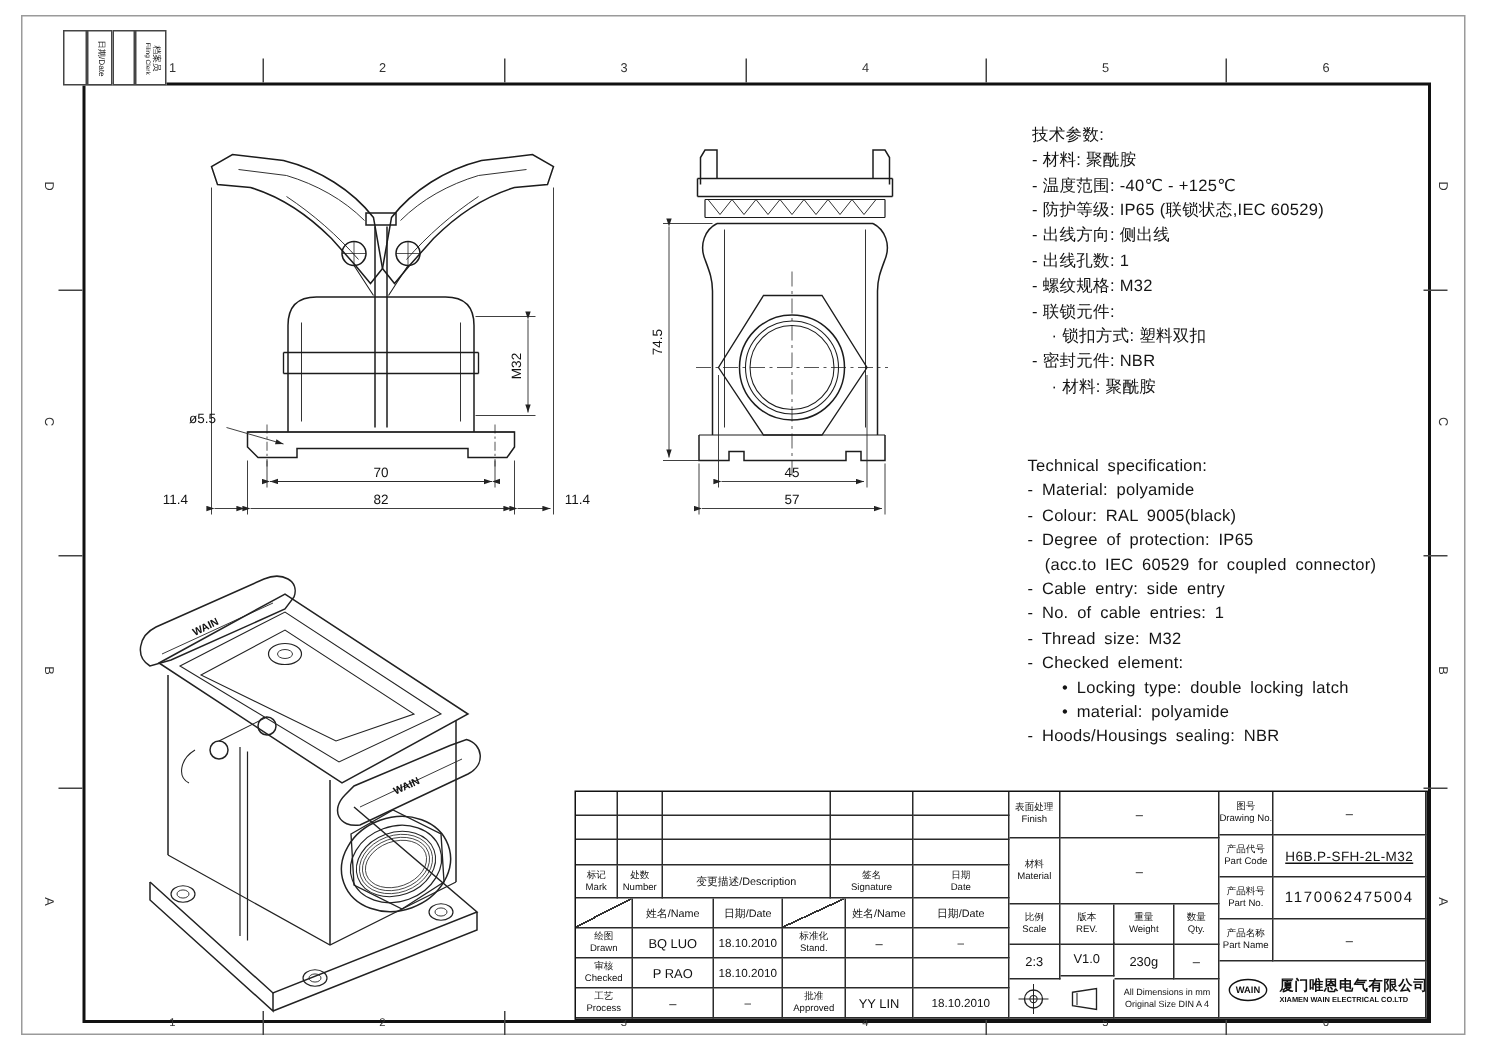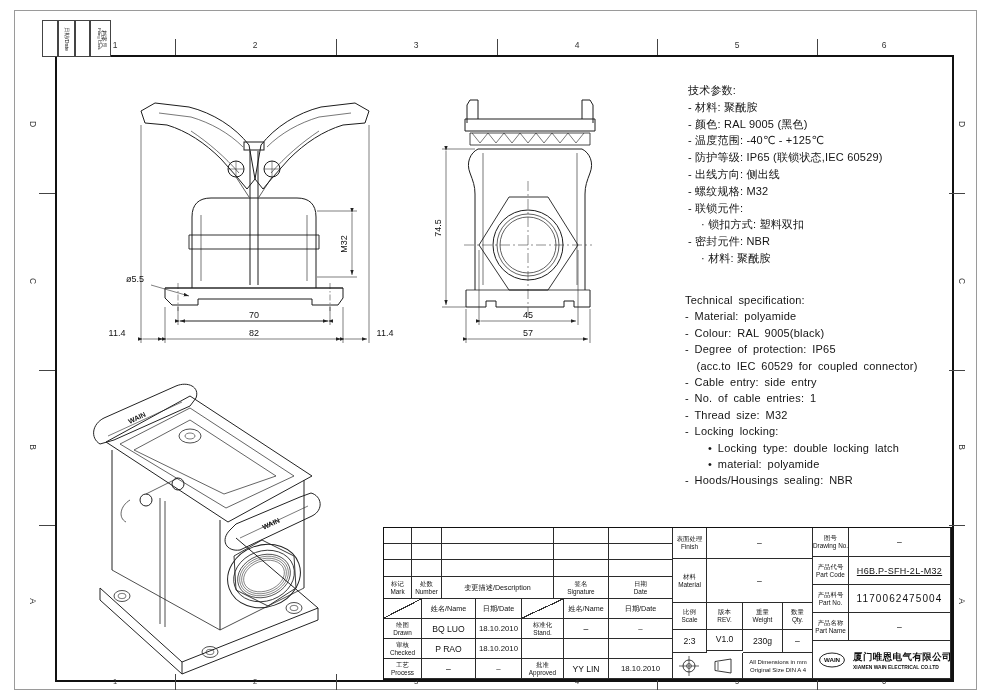--- a/index.html
+++ b/index.html
@@ -283,41 +283,41 @@
     </g>
     <g fill="#111" font-size="7" font-weight="bold" text-anchor="middle">
       <text transform="translate(78,40) rotate(-26)">WAIN</text>
       <text transform="translate(212,146) rotate(-25)">WAIN</text>
     </g>
   </svg>
 
   <div class="abs spec" id="spec-cn" style="left:688px;top:82px;width:262px">
       <div class="spec-line">技术参数:</div>
       <div class="spec-line">- 材料: 聚酰胺</div>
-      <div class="spec-line">- 颜色: RAL 9005 (黑色)</div>
       <div class="spec-line">- 温度范围: -40℃ - +125℃</div>
       <div class="spec-line">- 防护等级: IP65 (联锁状态,IEC 60529)</div>
       <div class="spec-line">- 出线方向: 侧出线</div>
+      <div class="spec-line">- 出线孔数: 1</div>
       <div class="spec-line">- 螺纹规格: M32</div>
       <div class="spec-line">- 联锁元件:</div>
       <div class="spec-line">    · 锁扣方式: 塑料双扣</div>
       <div class="spec-line">- 密封元件: NBR</div>
       <div class="spec-line">    · 材料: 聚酰胺</div>
     </div>
 
-  <div class="abs spec" id="spec-en" style="left:685px;top:292px;width:268px">
+  <div class="abs spec" id="spec-en" style="left:685px;top:303px;width:268px">
       <div class="spec-line">Technical specification:</div>
       <div class="spec-line">- Material: polyamide</div>
       <div class="spec-line">- Colour: RAL 9005(black)</div>
       <div class="spec-line">- Degree of protection: IP65</div>
       <div class="spec-line">  (acc.to IEC 60529 for coupled connector)</div>
       <div class="spec-line">- Cable entry: side entry</div>
       <div class="spec-line">- No. of cable entries: 1</div>
       <div class="spec-line">- Thread size: M32</div>
-      <div class="spec-line">- Locking locking:</div>
+      <div class="spec-line">- Checked element:</div>
       <div class="spec-line">    • Locking type: double locking latch</div>
       <div class="spec-line">    • material: polyamide</div>
       <div class="spec-line">- Hoods/Housings sealing: NBR</div>
     </div>
 
   <div class="abs" id="tb">
 
     <div class="abs" id="sym-overlay">
       <svg width="70" height="26" viewBox="0 0 70 26">
         <g stroke="#222" fill="none" stroke-width="0.9">

